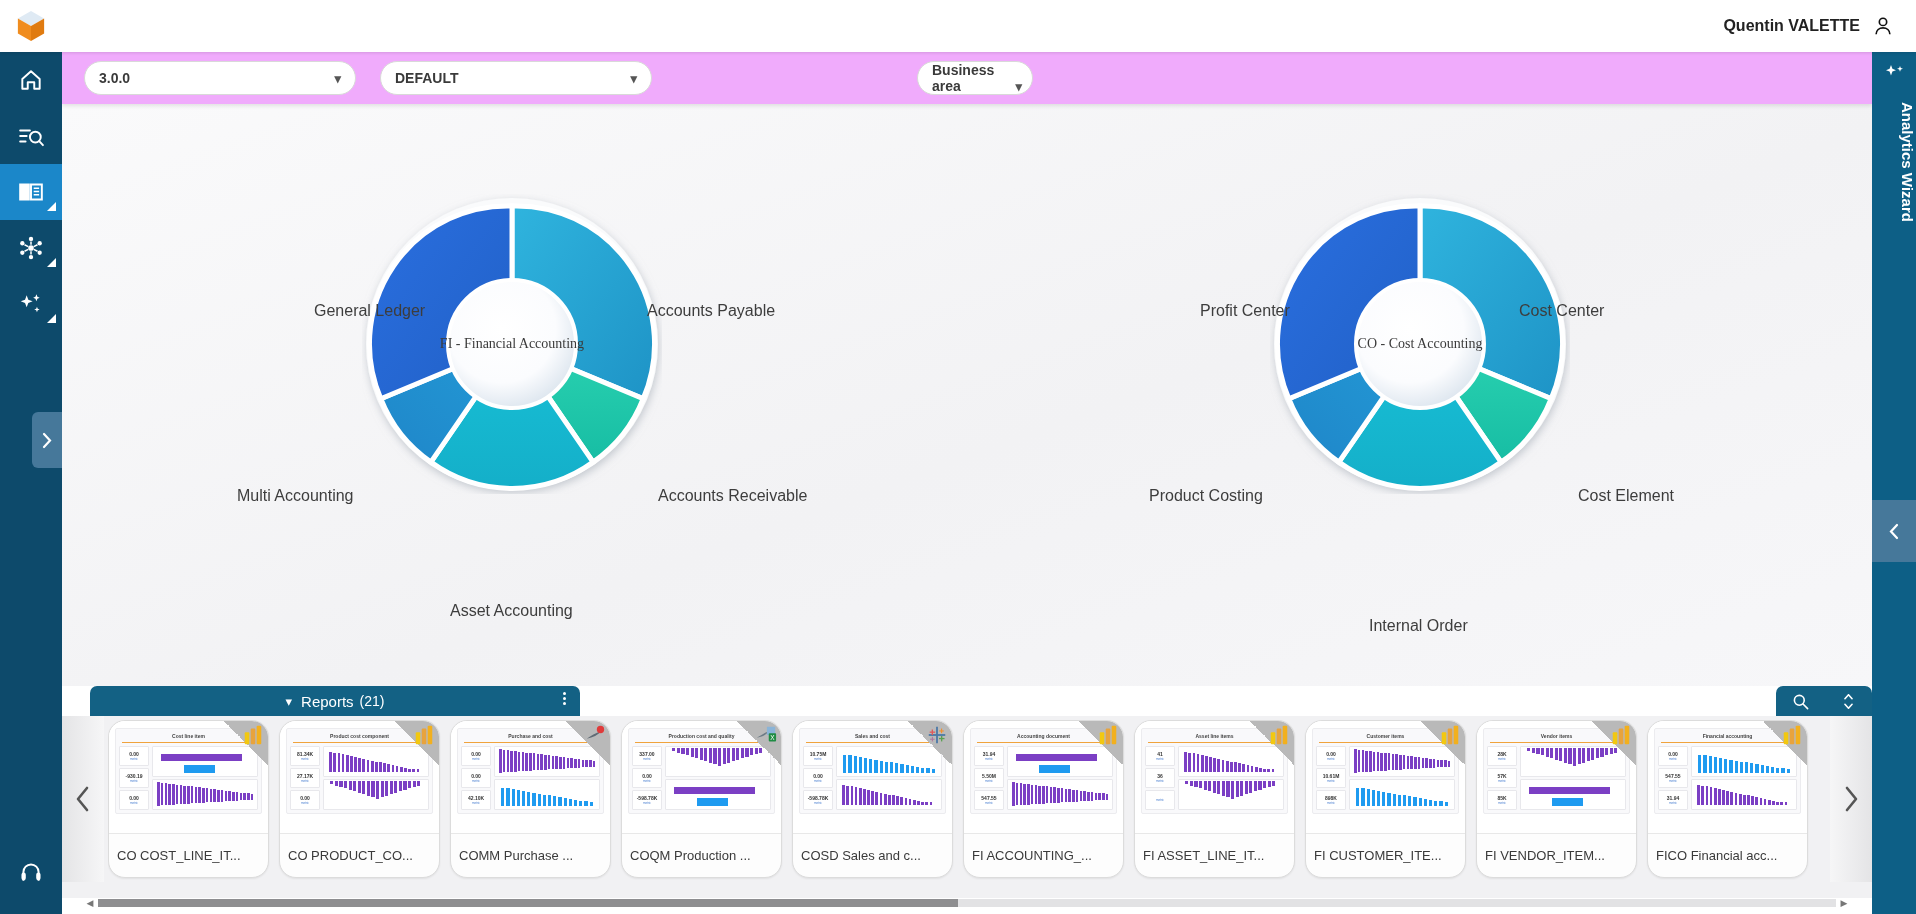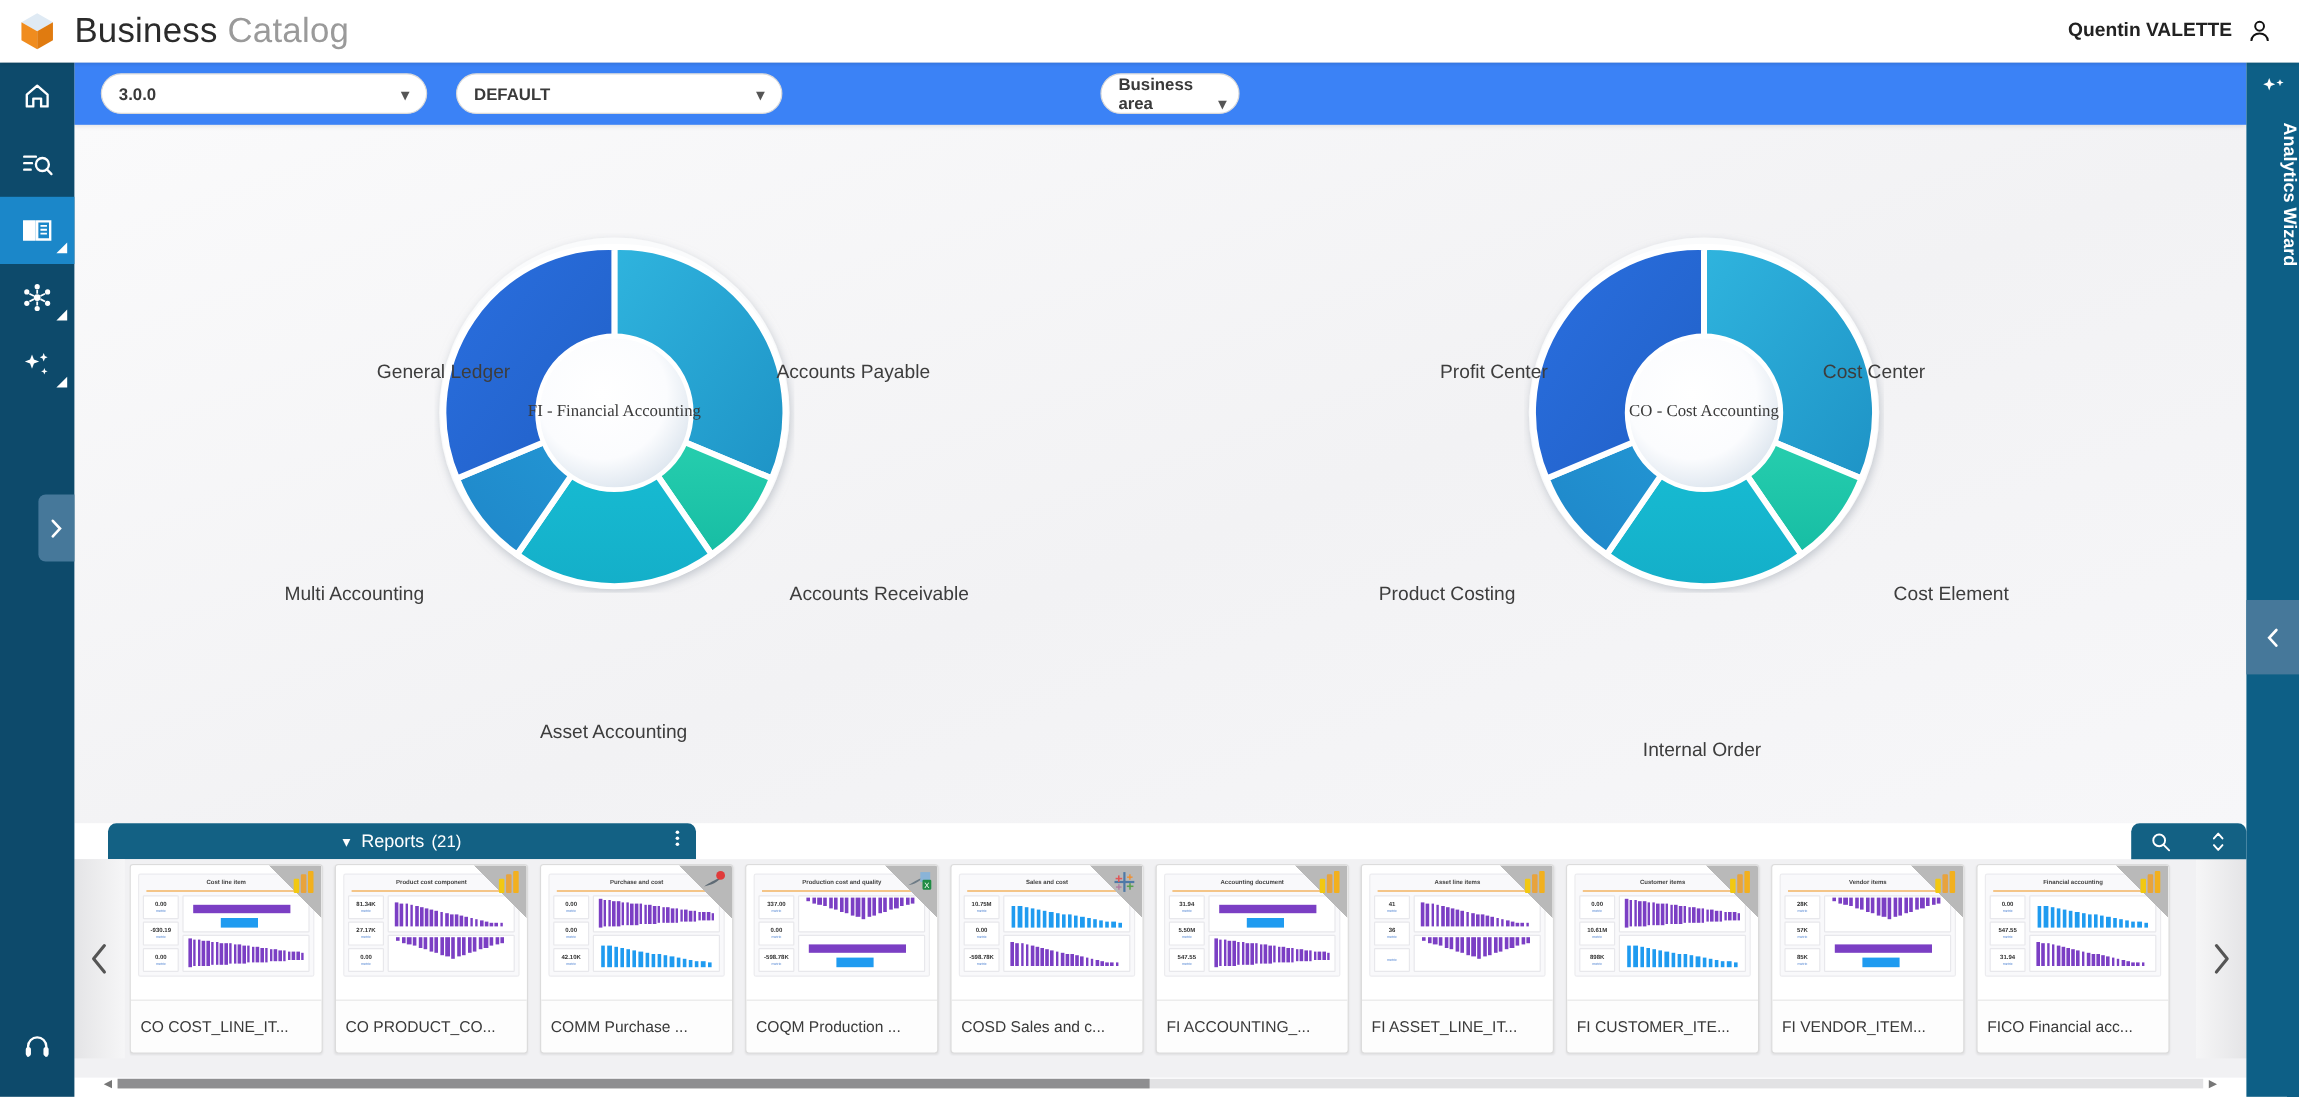--- a/index.html
+++ b/index.html
@@ -69,21 +69,21 @@
   }
   .rr-collapse {
     position: absolute; top: 448px; left: 0; width: 44px; height: 62px;
     background: #46789a; display: flex; align-items: center; justify-content: center;
     color: #fff; cursor: pointer;
   }
 
   
   .filter-bar {
     position: absolute; top: 52px; left: 62px; width: 1810px; height: 52px;
-    background: #3b82f6; display: flex; align-items: center; z-index: 30;
+    background: #f0abfc; display: flex; align-items: center; z-index: 30;
     box-shadow: 0 2px 4px rgba(0,0,0,0.10);
   }
   .select-box {
     height: 34px; border: 1px solid #d9d9d9; border-radius: 17px;
     background: #fff; display: flex; align-items: center;
     padding: 0 14px; font-size: 14px; font-weight: 700; color: #3a3a3a; cursor: pointer;
   }
   .select-box .chev { margin-left: auto; color: #555; font-size: 13px; }
   #version-select { width: 272px; margin-left: 22px; }
   #default-select { width: 272px; margin-left: 24px; }
@@ -165,21 +165,21 @@
   }
   #gal-prev { left: 0; }
   #gal-next { right: 0; background: linear-gradient(270deg,#e4e4e6,#f6f6f7); }
 
   .cards {
     position: absolute; left: 46px; top: 4px; width: 1718px; height: 160px;
     display: flex; gap: 10px; overflow: hidden;
   }
   .card {
     width: 161px; height: 158px; background: #fdfdfd;
-    border: 1px solid #dcdcdc; border-radius: 3px; flex: 0 0 161px;
+    border: 1px solid #dcdcdc; border-radius: 17px; flex: 0 0 161px;
     position: relative; overflow: hidden; cursor: pointer;
     box-shadow: 0 1px 2px rgba(0,0,0,0.07);
   }
   .thumb { position: absolute; left: 0; top: 0; width: 159px; height: 112px; background: #fff; overflow: hidden; }
   .thumb-inner {
     position: absolute; left: 6px; top: 7px; width: 147px; height: 86px;
     background: #f9f9fb; border: 1px solid #ececef; border-radius: 2px;
     display: flex; flex-direction: column;
   }
   .th-title { font-size: 5px; color: #444; text-align: center; padding-top: 4px; font-weight: 700; }
@@ -220,24 +220,20 @@
 </head>
 <body>
 
 <div class="app-header">
   <div class="logo-wrap">
     <svg class="cube" viewBox="0 0 32 34">
       <polygon points="16,1 30,9 16,17 2,9" fill="#dfeaf4"></polygon>
       <polygon points="2,9 16,17 16,33 2,25" fill="#f08c1e"></polygon>
       <polygon points="30,9 16,17 16,33 30,25" fill="#e07b10"></polygon>
     </svg>
-  </div>
-  <div class="app-title">
-    <span>Business</span>
-    <span class="dim">Catalog</span>
   </div>
   <div class="header-right">
     <span>Quentin VALETTE</span>
     <svg class="user-icon" viewBox="0 0 24 24">
       <circle cx="12" cy="7.5" r="4" fill="none" stroke="#111" stroke-width="1.8"></circle>
       <path d="M4.5 21c0-4.4 3.4-7 7.5-7s7.5 2.6 7.5 7" fill="none" stroke="#111" stroke-width="1.8"></path>
     </svg>
   </div>
 </div>
 

